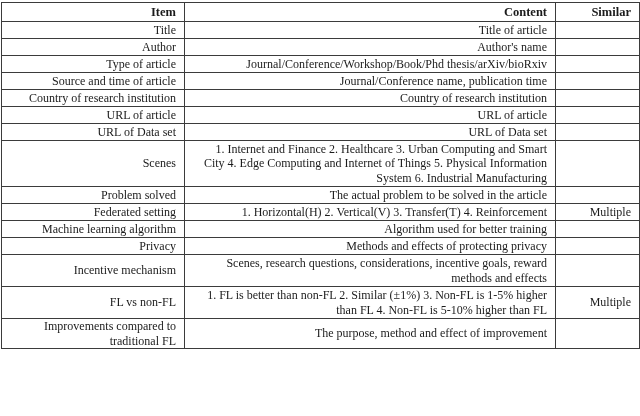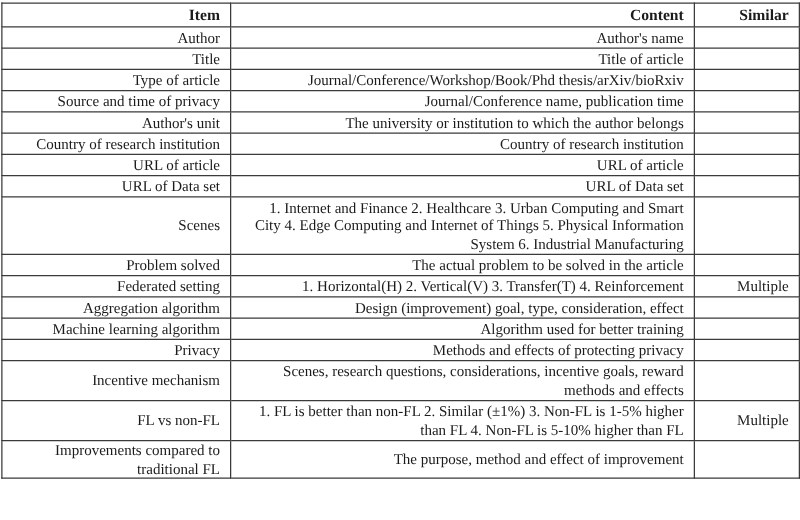--- a/index.html
+++ b/index.html
@@ -61,42 +61,37 @@
     </colgroup>
     <thead>
       <tr class="row-header">
         <th>Item</th>
         <th>Content</th>
         <th>Similar</th>
       </tr>
     </thead>
     <tbody>
       <tr class="row-single">
-        <td>Author</td>
-        <td>Author's name</td>
+        <td>Title</td>
+        <td>Title of article</td>
         <td></td>
       </tr>
       <tr class="row-single">
-        <td>Title</td>
-        <td>Title of article</td>
+        <td>Author</td>
+        <td>Author's name</td>
         <td></td>
       </tr>
       <tr class="row-single">
         <td>Type of article</td>
         <td>Journal/Conference/Workshop/Book/Phd thesis/arXiv/bioRxiv</td>
         <td></td>
       </tr>
       <tr class="row-single">
-        <td>Source and time of privacy</td>
+        <td>Source and time of article</td>
         <td>Journal/Conference name, publication time</td>
-        <td></td>
-      </tr>
-      <tr class="row-single">
-        <td>Author's unit</td>
-        <td>The university or institution to which the author belongs</td>
         <td></td>
       </tr>
       <tr class="row-single">
         <td>Country of research institution</td>
         <td>Country of research institution</td>
         <td></td>
       </tr>
       <tr class="row-single">
         <td>URL of article</td>
         <td>URL of article</td>
@@ -116,25 +111,20 @@
         <td>Problem solved</td>
         <td>The actual problem to be solved in the article</td>
         <td></td>
       </tr>
       <tr class="row-single">
         <td>Federated setting</td>
         <td>1. Horizontal(H) 2. Vertical(V) 3. Transfer(T) 4. Reinforcement</td>
         <td>Multiple</td>
       </tr>
       <tr class="row-single">
-        <td>Aggregation algorithm</td>
-        <td>Design (improvement) goal, type, consideration, effect</td>
-        <td></td>
-      </tr>
-      <tr class="row-single">
         <td>Machine learning algorithm</td>
         <td>Algorithm used for better training</td>
         <td></td>
       </tr>
       <tr class="row-single">
         <td>Privacy</td>
         <td>Methods and effects of protecting privacy</td>
         <td></td>
       </tr>
       <tr class="row-double">

